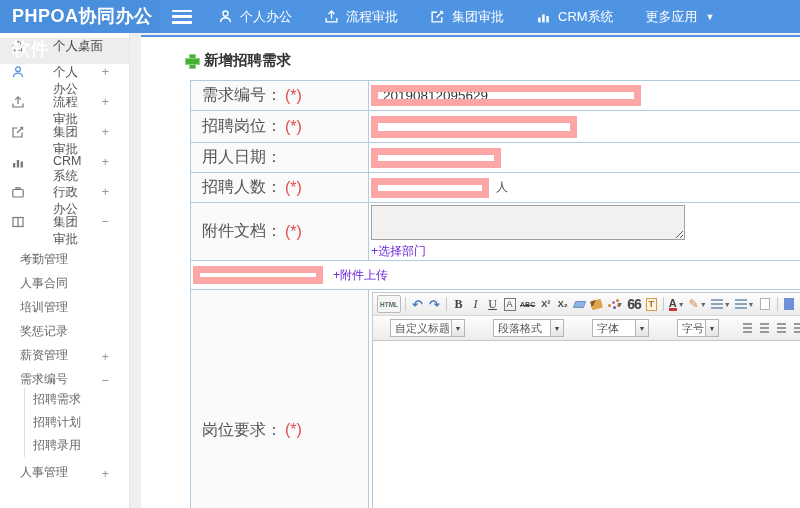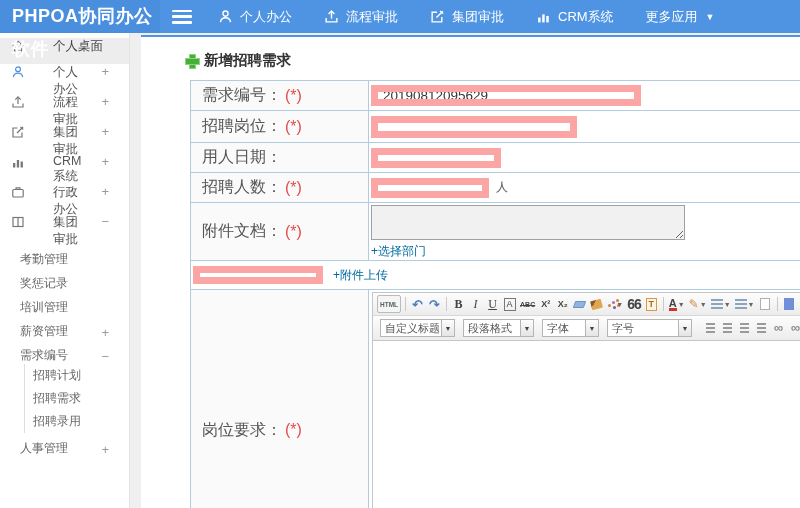--- a/index.html
+++ b/index.html
@@ -51,21 +51,21 @@
     border:1px solid #b0cce0; border-right:none; border-bottom:none; }
   .frow { display:flex; border-bottom:1px solid #b0cce0; }
   .flabel { width:178px; flex:0 0 auto; border-right:1px solid #b0cce0;
     background:#fafafa; display:flex; align-items:center; padding-left:11px;
     font-size:16px; color:#555; }
   .flabel .star { color:#e24c4c; margin-left:3px; }
   .fval { flex:1; display:flex; align-items:center; padding-left:2px; font-size:12px; color:#555; }
   .txt-input { border:7px solid #fca5a5; background:#fff; height:21px;
     font-size:13.5px; color:#333; padding:0 5px; font-family:inherit; }
   .suffix { margin-left:7px; font-size:12px; color:#555; }
-  .blue-link { color:#0369a1; font-size:12px; text-decoration:none; cursor:pointer; }
+  .blue-link { color:#6d28d9; font-size:12px; text-decoration:none; cursor:pointer; }
   .dept-cell { flex-direction:column; align-items:flex-start; justify-content:center; padding-top:2px; }
   .dept-ta { width:314px; height:38px; background:#f0f1f0; border:1px solid #a0a0a0;
     resize:both; font-family:inherit; }
   .dept-link { margin-top:3px; }
 
   
   .editor { margin:2px 0 0 1px; width:432px; border:1px solid #c6c6c6;
     background:#fff; align-self:flex-start; }
   .tb-row { display:flex; align-items:center; padding:0 3px;
     background:linear-gradient(#fdfdfd,#ececec); }
@@ -94,21 +94,21 @@
   .quote-btn { font-weight:bold; font-size:14px; letter-spacing:-1px; color:#444; }
   .boxt-btn { border:1px solid #d49a4a; background:#fdf3e3; color:#b06a1f;
     font-size:9px; font-weight:bold; padding:0 2px; line-height:11px; }
   .colora-btn { font-size:11px; font-weight:bold; line-height:10px;
     border-bottom:3px solid #cc3333; }
   .marker-icon { color:#d4843c; font-size:12px; }
   .lines-icon { width:12px; height:10px;
     background:repeating-linear-gradient(to bottom,#8aa5bd 0 2px,transparent 2px 4px); }
   .page-icon { width:10px; height:12px; border:1px solid #b0b0b0; background:#fff; }
   .cut-blue { width:10px; height:12px; background:#6f8fd8; margin-left:3px; }
-  .combo { display:flex; align-items:center; margin:0 4px; }
+  .combo { display:flex; align-items:center; margin:0 14px; }
   .combo .box { border:1px solid #b5b5b5; background:#fff; height:18px; line-height:17px;
     font-size:11px; color:#555; padding:0 4px; overflow:hidden; white-space:nowrap; }
   .combo .dd { width:13px; height:18px; border:1px solid #b5b5b5; border-left:none;
     display:flex; align-items:center; justify-content:center; font-size:7px; color:#444;
     background:linear-gradient(#fefefe,#e4e4e4); }
   .align-icon { width:13px; height:10px; margin:0 2px;
     background:repeating-linear-gradient(to bottom,#9a9a9a 0 2px,transparent 2px 4px); }
   .link-icon { font-size:13px; color:#8a8a8a; font-weight:bold; line-height:10px; }
   .unlink-icon { position:relative; }
   .unlink-icon:after { content:"×"; position:absolute; right:-2px; top:-4px;
@@ -248,39 +248,42 @@
         </svg>
       </span>
     <span>集团审批</span>
     <span class="tog">−</span>
   </div>
 
   <div class="side-sub">
       <span>考勤管理</span>
     </div>
   <div class="side-sub">
+      <span>人事合同</span>
+    </div>
+  <div class="side-sub">
+      <span>培训管理</span>
+    </div>
+  <div class="side-sub">
       <span>奖惩记录</span>
-    </div>
-  <div class="side-sub">
-      <span>培训管理</span>
     </div>
   <div class="side-sub">
     <span>薪资管理</span>
     <span class="tog">+</span>
   </div>
   <div class="side-sub">
     <span>需求编号</span>
     <span class="tog">−</span>
   </div>
 
   <div class="side-sub2">
+      <span>招聘需求</span>
+    </div>
+  <div class="side-sub2">
       <span>招聘计划</span>
-    </div>
-  <div class="side-sub2">
-      <span>招聘需求</span>
     </div>
   <div class="side-sub2">
       <span>招聘录用</span>
     </div>
 
   <div class="side-sub">
     <span>人事管理</span>
     <span class="tog">+</span>
   </div>
 </aside>
@@ -419,21 +422,21 @@
             </span>
             <span class="combo">
               <span class="box" style="width:58px">段落格式</span>
               <span class="dd">▼</span>
             </span>
             <span class="combo">
               <span class="box" style="width:44px">字体</span>
               <span class="dd">▼</span>
             </span>
             <span class="combo">
-              <span class="box" style="width:72px">字号</span>
+              <span class="box" style="width:29px">字号</span>
               <span class="dd">▼</span>
             </span>
             <span class="tb-sep"></span>
             <span class="tb-btn">
                 <span class="align-icon"></span>
               </span>
             <span class="tb-btn">
                 <span class="align-icon"></span>
               </span>
             <span class="tb-btn">

